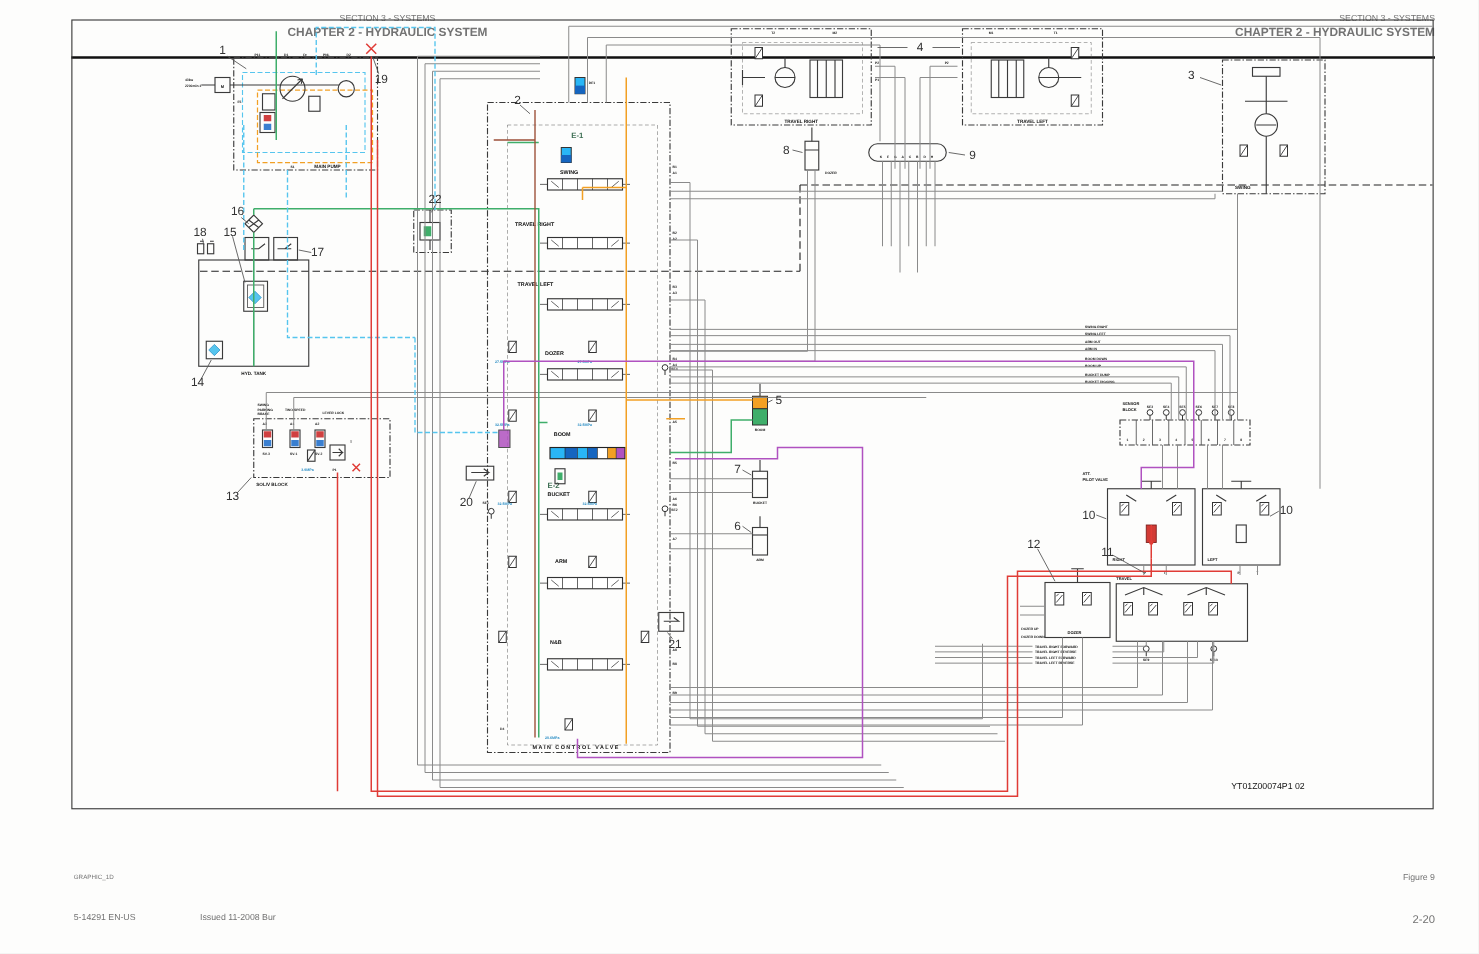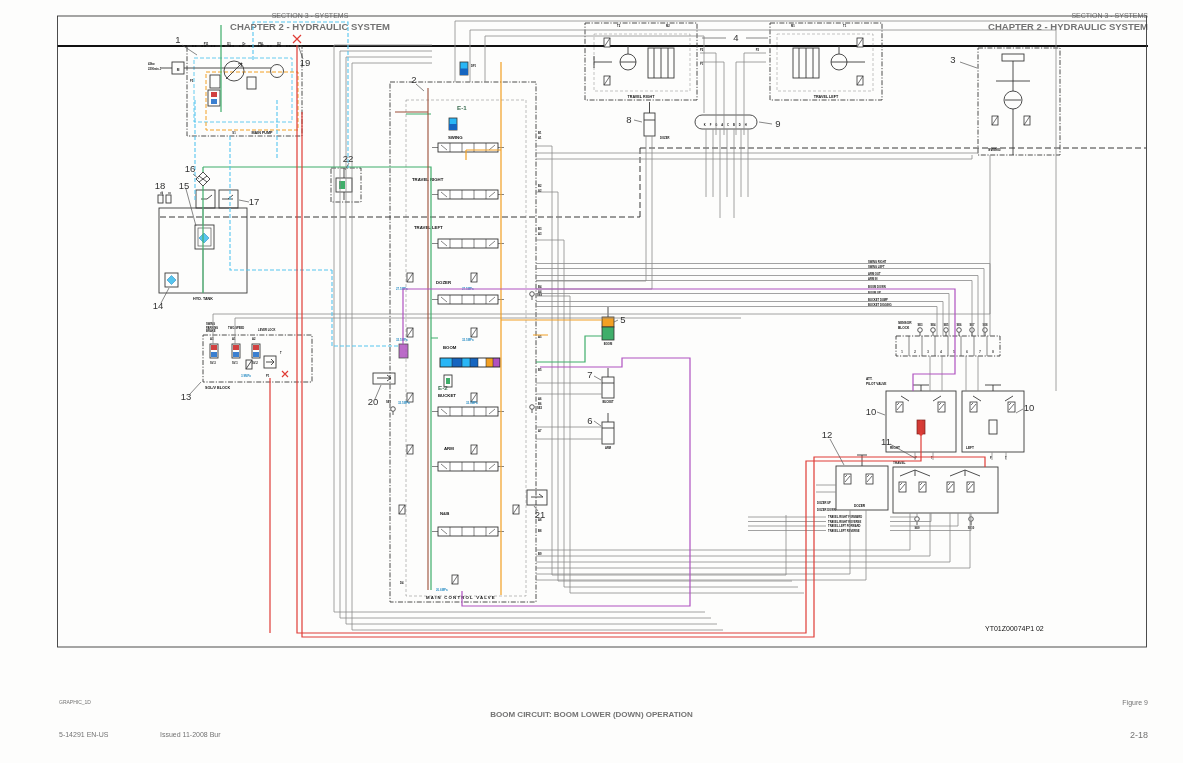--- a/index.html
+++ b/index.html
@@ -506,17 +506,16 @@
       <text x="373" y="455" class="C" text-anchor="middle">20</text>
       <text x="540" y="568" class="C" text-anchor="middle">21</text>
       <text x="348" y="212" class="C" text-anchor="middle">22</text>
     </g>
 
     <text x="985" y="681" style="font-size:7px">YT01Z00074P1  02</text>
   </svg>
 
   <div class="ftr" style="left:59px;top:699px;font-size:5px;">GRAPHIC_1D</div>
   <div class="ftr" style="right:35px;top:699px;">Figure 9</div>
-  <div class="ftr" style="left:0;top:710px;width:1183px;text-align:center;font-weight:bold;font-size:8px;">BOOM CIRCUIT: BOOM LOWER (DOWN) OPERATION</div>
   <div class="ftr" style="left:59px;top:731px;">5-14291 EN-US</div>
   <div class="ftr" style="left:160px;top:731px;">Issued 11-2008   Bur</div>
-  <div class="ftr" style="right:35px;top:730px;font-size:9px;">2-18</div>
+  <div class="ftr" style="right:35px;top:730px;font-size:9px;">2-20</div>
 </div>
 
 </body></html>

